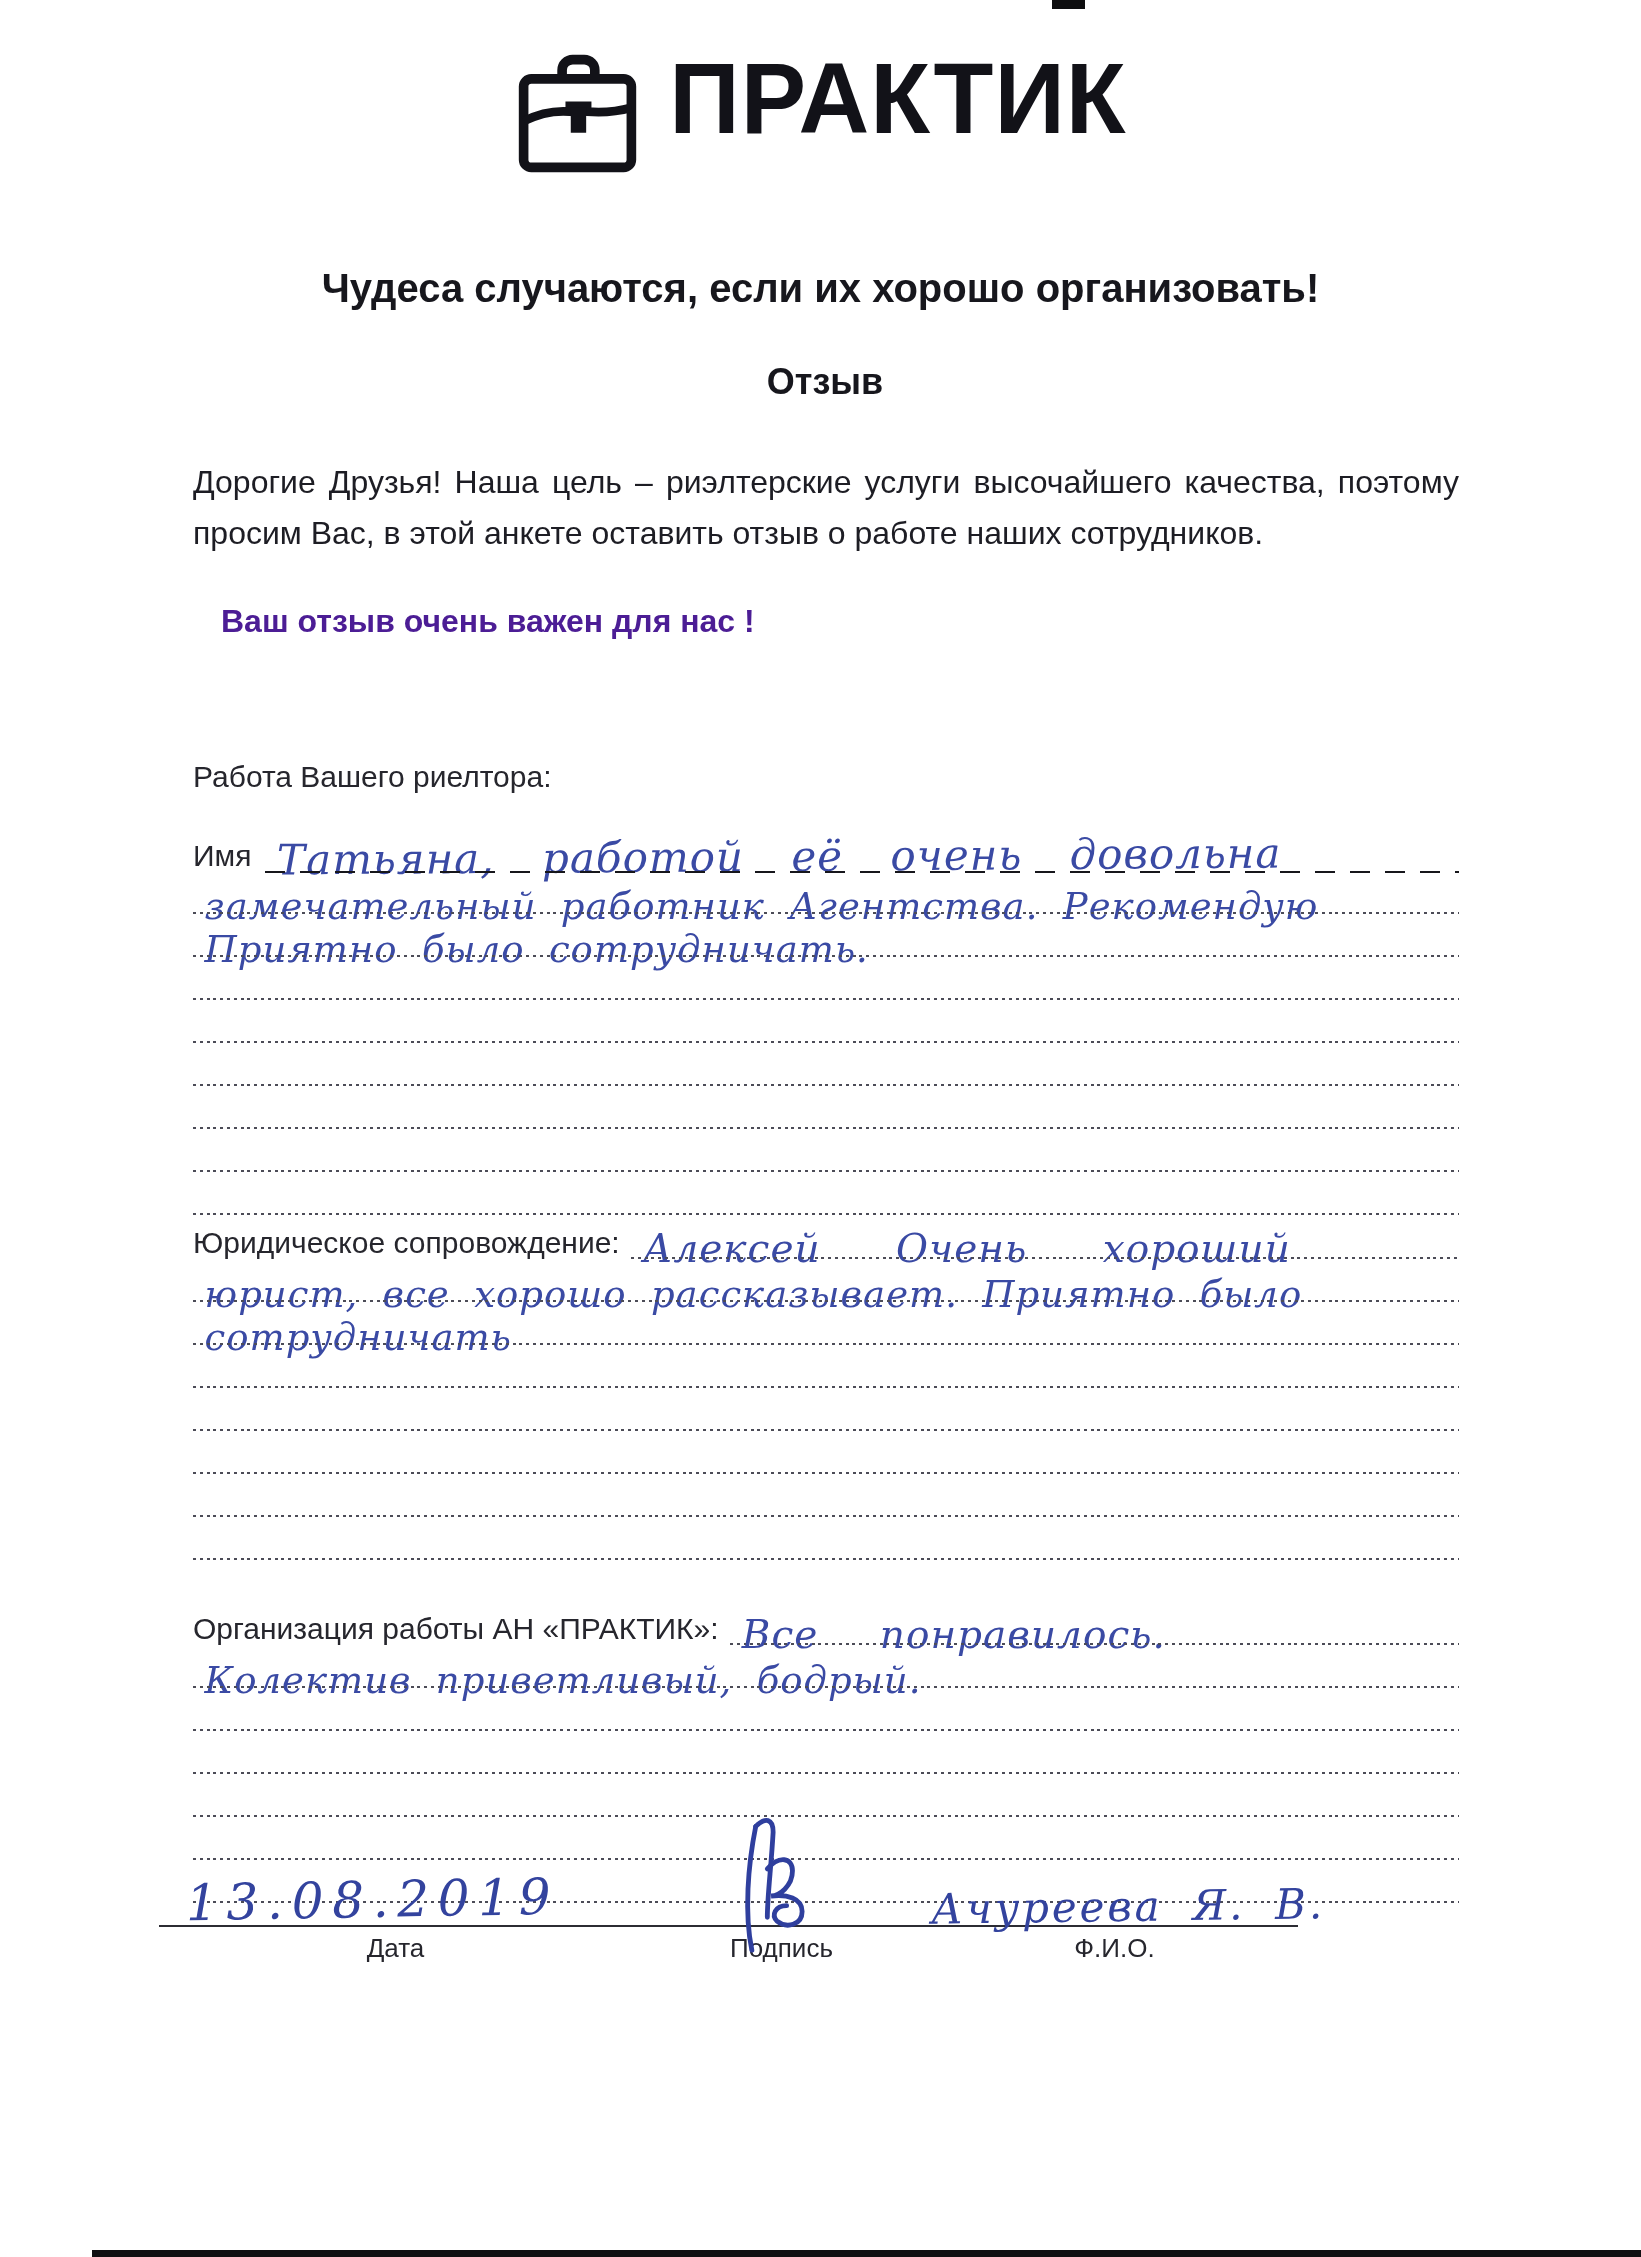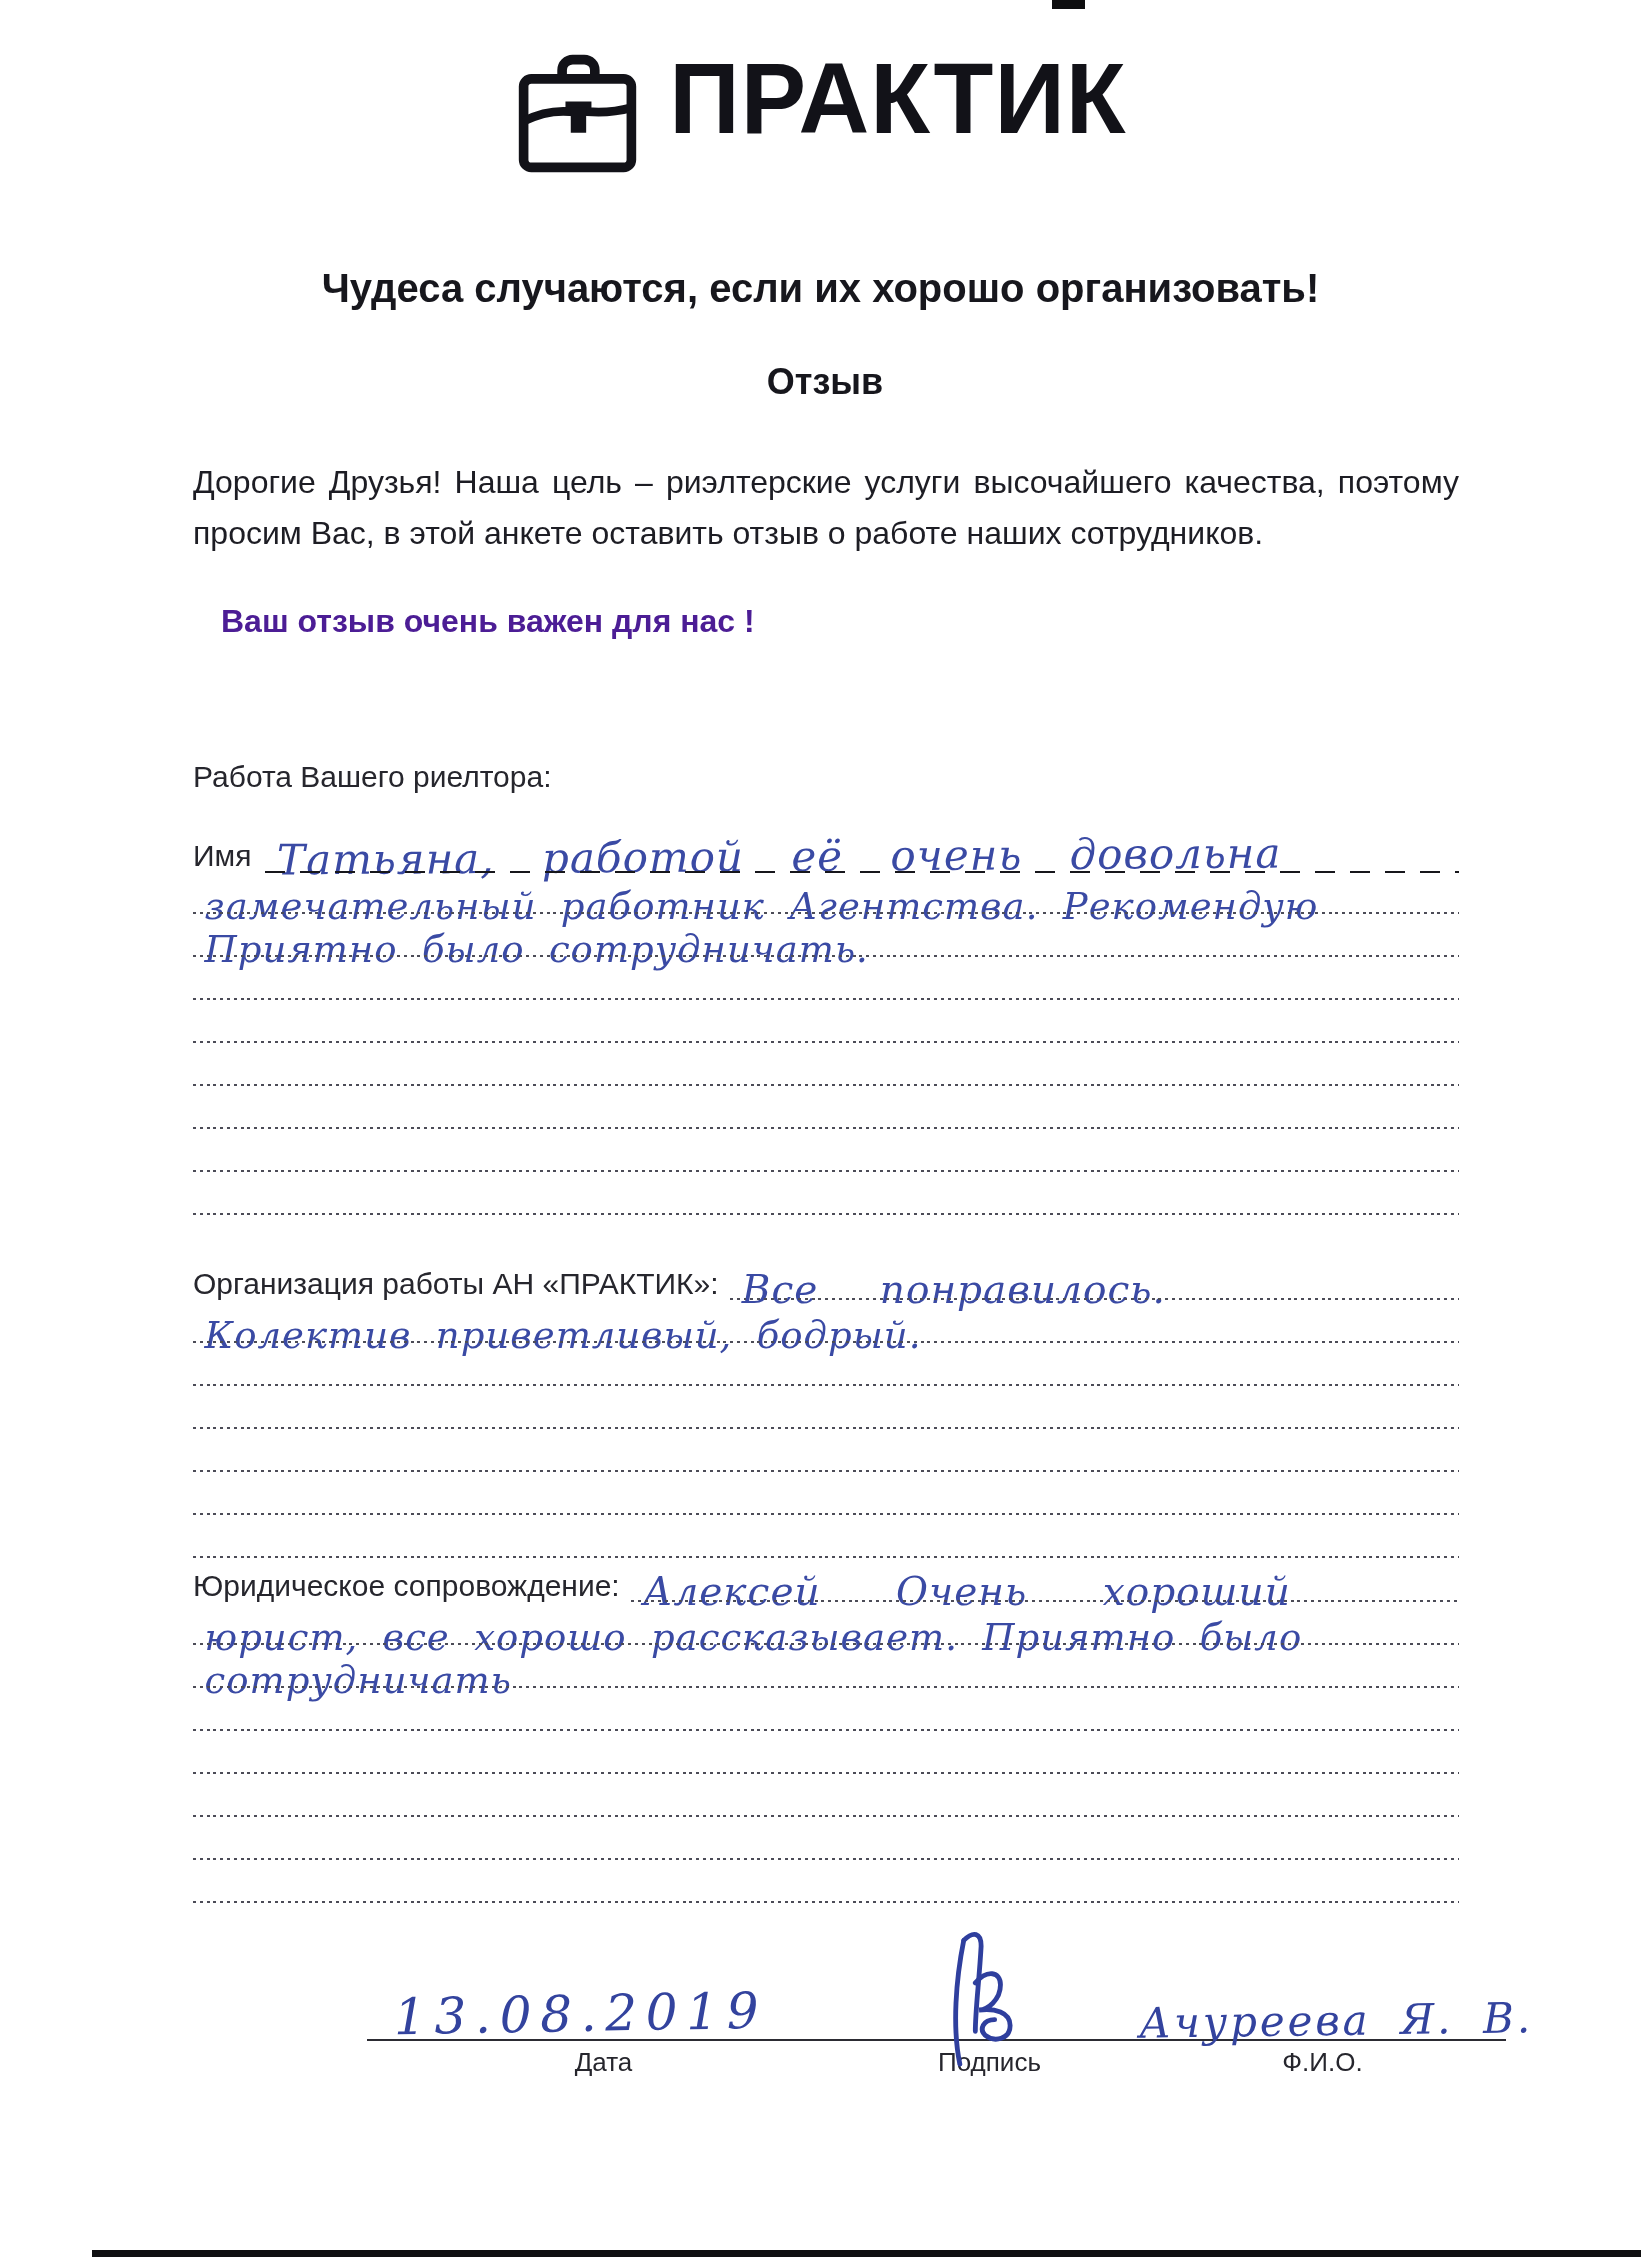--- a/index.html
+++ b/index.html
@@ -61,22 +61,22 @@
   .hw{
     position:absolute;left:11.6px;bottom:-9.7px;white-space:nowrap;
     font-family:"DejaVu Serif","Liberation Serif",serif;font-style:italic;
     color:#3a4aa4;font-size:37px;letter-spacing:1px;word-spacing:11.6px;
   }
   .sec1 .dash-fill .hw{font-size:42px;word-spacing:33px;bottom:-5.8px;transform:rotate(-0.4deg);}
   .sec2 .dot-fill .hw{font-size:39px;word-spacing:62px;bottom:-7.7px;}
   .sec3 .dot-fill .hw{font-size:39px;word-spacing:48px;bottom:-7.7px;}
   
   .sig-row{
-    position:absolute;left:159px;top:1958px;width:1347px;
-    display:flex;justify-content:flex-end;align-items:flex-end;
+    position:absolute;left:159px;top:1844px;width:1347px;
+    display:flex;justify-content:flex-start;align-items:flex-end;
   }
   .sig-col{position:relative;}
   .sig-col .line{border-bottom:2.9px solid #2c2c33;height:81px;position:relative;}
   .sig-col .sig-label{font-size:26px;color:#26262d;text-align:center;margin-top:5.8px;}
   .col-date{width:473px;}
   .col-sign{width:299px;}
   .col-fio{width:367px;}
   .hw-date{
     position:absolute;left:27px;bottom:-3.9px;font-family:"DejaVu Serif","Liberation Serif",serif;
     font-style:italic;color:#33439e;font-size:50px;letter-spacing:8.7px;white-space:nowrap;
@@ -137,52 +137,52 @@
           </div>
           <div class="rule-line"></div>
           <div class="rule-line"></div>
           <div class="rule-line"></div>
           <div class="rule-line"></div>
           <div class="rule-line"></div>
           <div class="rule-line"></div>
         </div>
     </div>
 
+    <div class="section sec2">
+      <div class="label-row">
+        <span class="section-label">Юридическое сопровождение:</span>
+        <div class="fill dot-fill">
+          <span class="hw">Алексей Очень хороший</span>
+        </div>
+      </div>
+      <div>
+          <div class="rule-line">
+            <span class="hw">юрист, все хорошо рассказывает. Приятно было</span>
+          </div>
+          <div class="rule-line">
+            <span class="hw">сотрудничать</span>
+          </div>
+          <div class="rule-line"></div>
+          <div class="rule-line"></div>
+          <div class="rule-line"></div>
+          <div class="rule-line"></div>
+          <div class="rule-line"></div>
+        </div>
+    </div>
+
     <div class="section sec3">
       <div class="label-row">
         <span class="section-label">Организация работы АН «ПРАКТИК»:</span>
         <div class="fill dot-fill">
           <span class="hw">Все понравилось.</span>
         </div>
       </div>
       <div>
           <div class="rule-line">
             <span class="hw">Колектив приветливый, бодрый.</span>
-          </div>
-          <div class="rule-line"></div>
-          <div class="rule-line"></div>
-          <div class="rule-line"></div>
-          <div class="rule-line"></div>
-          <div class="rule-line"></div>
-        </div>
-    </div>
-
-    <div class="section sec2">
-      <div class="label-row">
-        <span class="section-label">Юридическое сопровождение:</span>
-        <div class="fill dot-fill">
-          <span class="hw">Алексей Очень хороший</span>
-        </div>
-      </div>
-      <div>
-          <div class="rule-line">
-            <span class="hw">юрист, все хорошо рассказывает. Приятно было</span>
-          </div>
-          <div class="rule-line">
-            <span class="hw">сотрудничать</span>
           </div>
           <div class="rule-line"></div>
           <div class="rule-line"></div>
           <div class="rule-line"></div>
           <div class="rule-line"></div>
           <div class="rule-line"></div>
         </div>
     </div>
   </div>
 

